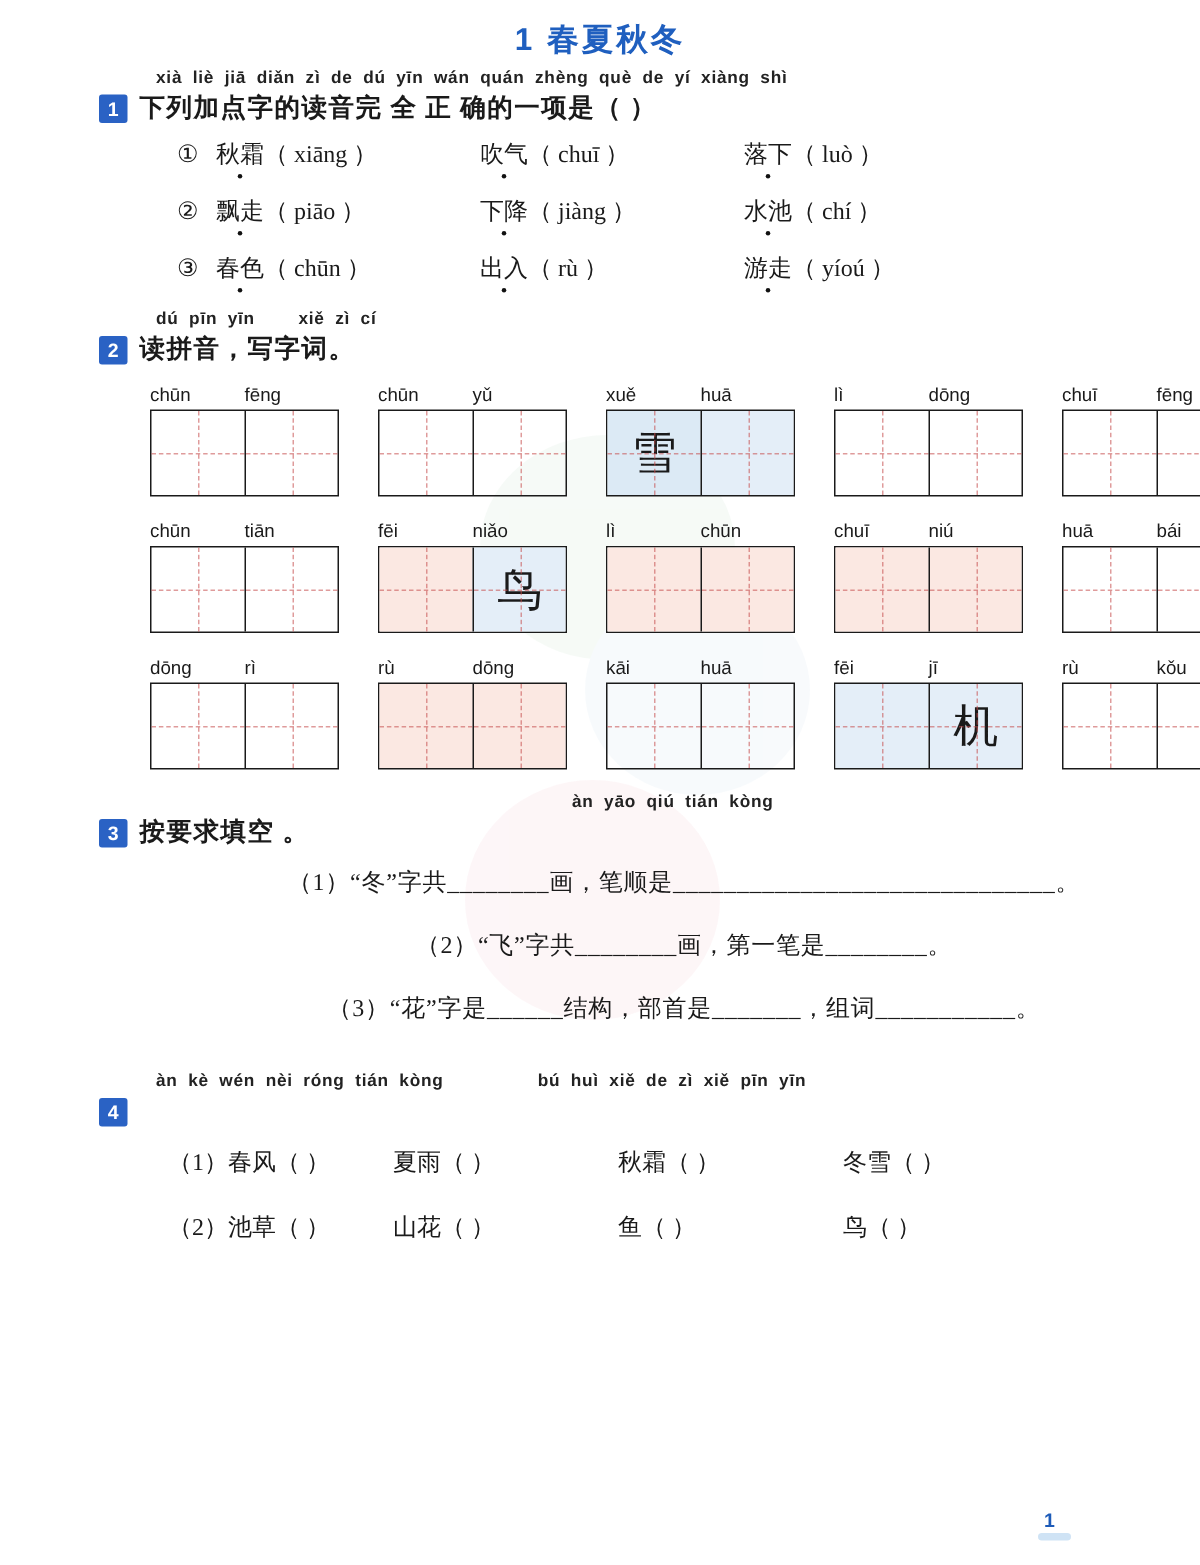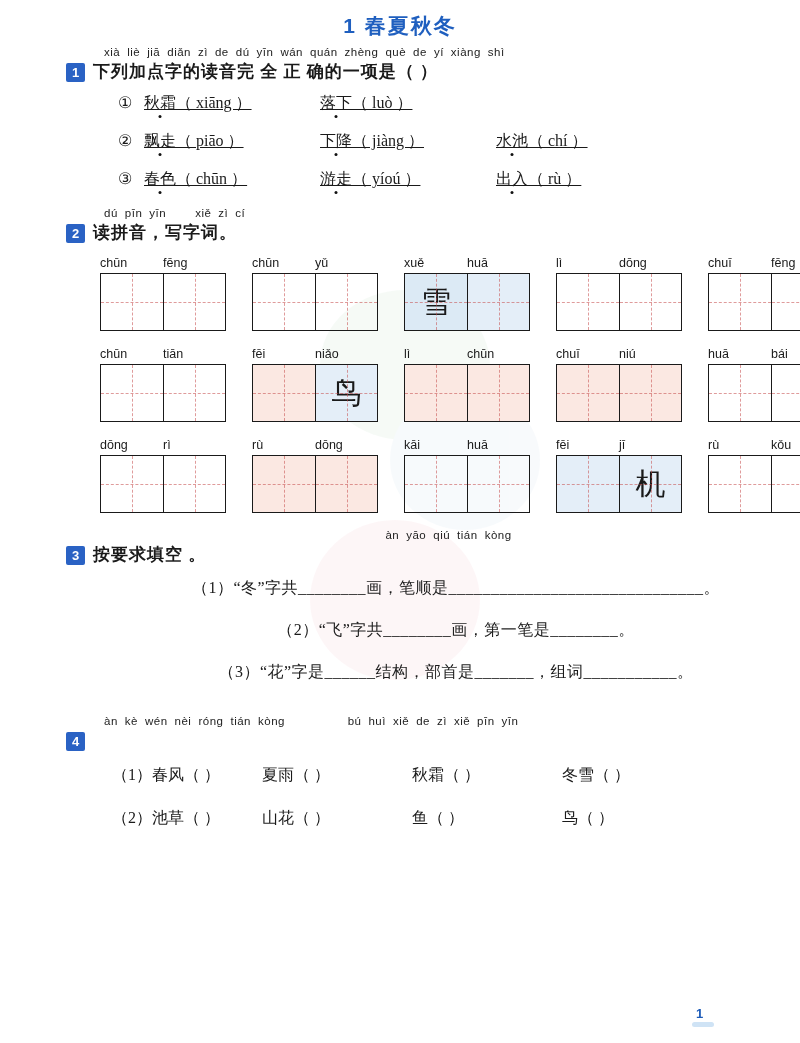--- a/index.html
+++ b/index.html
@@ -52,20 +52,21 @@
 
   
   .qblock { position: relative; margin-top: 6px; }
   .pinyin-line {
     font-family: "Liberation Sans", sans-serif;
     font-size: 11.5px;
     color: #222;
     letter-spacing: .5px;
     margin-left: 104px;
     height: 15px;
+    font-weight: bold;
   }
   .pinyin-line span { margin-right: 7px; }
   .qhead {
     display: flex;
     align-items: flex-start;
     margin-left: 66px;
   }
   .qnum {
     width: 19px; height: 19px;
     background: #2a62c4;
@@ -88,21 +89,21 @@
 
   
   .choices { margin-left: 118px; margin-top: 10px; }
   .choice-row {
     display: flex;
     align-items: baseline;
     margin-bottom: 17px;
     font-size: 16px;
   }
   .choice-mark { width: 26px; flex: 0 0 auto; }
-  .opt { width: 176px; flex: 0 0 auto; position: relative; text-decoration: underline; }
+  .opt { width: 176px; flex: 0 0 auto; position: relative; }
   .dotted { position: relative; }
   .dotted::after {
     content: "";
     position: absolute;
     left: 50%;
     transform: translateX(-50%);
     bottom: -7px;
     width: 3px; height: 3px;
     background: #111;
     border-radius: 50%;
@@ -209,35 +210,36 @@
       </div>
       <div class="qhead">
         <div class="qnum">1</div>
         <div class="qtext">下列加点字的读音完 全 正 确的一项是（        ）</div>
       </div>
       <div class="choices">
 
         <div class="choice-row">
           <div class="choice-mark">①</div>
           <div class="opt"><span class="dotted">秋霜</span><span>（ xiāng ）</span></div>
+          <div class="opt"><span class="dotted">吹气</span><span>（ chuī ）</span></div>
           <div class="opt"><span class="dotted">落下</span><span>（ luò ）</span></div>
         </div>
 
         <div class="choice-row">
           <div class="choice-mark">②</div>
           <div class="opt"><span class="dotted">飘走</span><span>（ piāo ）</span></div>
           <div class="opt"><span class="dotted">下降</span><span>（ jiàng ）</span></div>
           <div class="opt"><span class="dotted">水池</span><span>（ chí ）</span></div>
         </div>
 
         <div class="choice-row">
           <div class="choice-mark">③</div>
           <div class="opt"><span class="dotted">春色</span><span>（ chūn ）</span></div>
+          <div class="opt"><span class="dotted">出入</span><span>（ rù ）</span></div>
           <div class="opt"><span class="dotted">游走</span><span>（ yíoú ）</span></div>
-          <div class="opt"><span class="dotted">出入</span><span>（ rù ）</span></div>
         </div>
 
       </div>
     </div>
 
     <div class="qblock" style="margin-top:2px;">
       <div class="pinyin-line">
         <span>dú</span><span>pīn</span><span>yīn</span><span style="margin-left:22px">xiě</span><span>zì</span><span>cí</span>
       </div>
       <div class="qhead">

